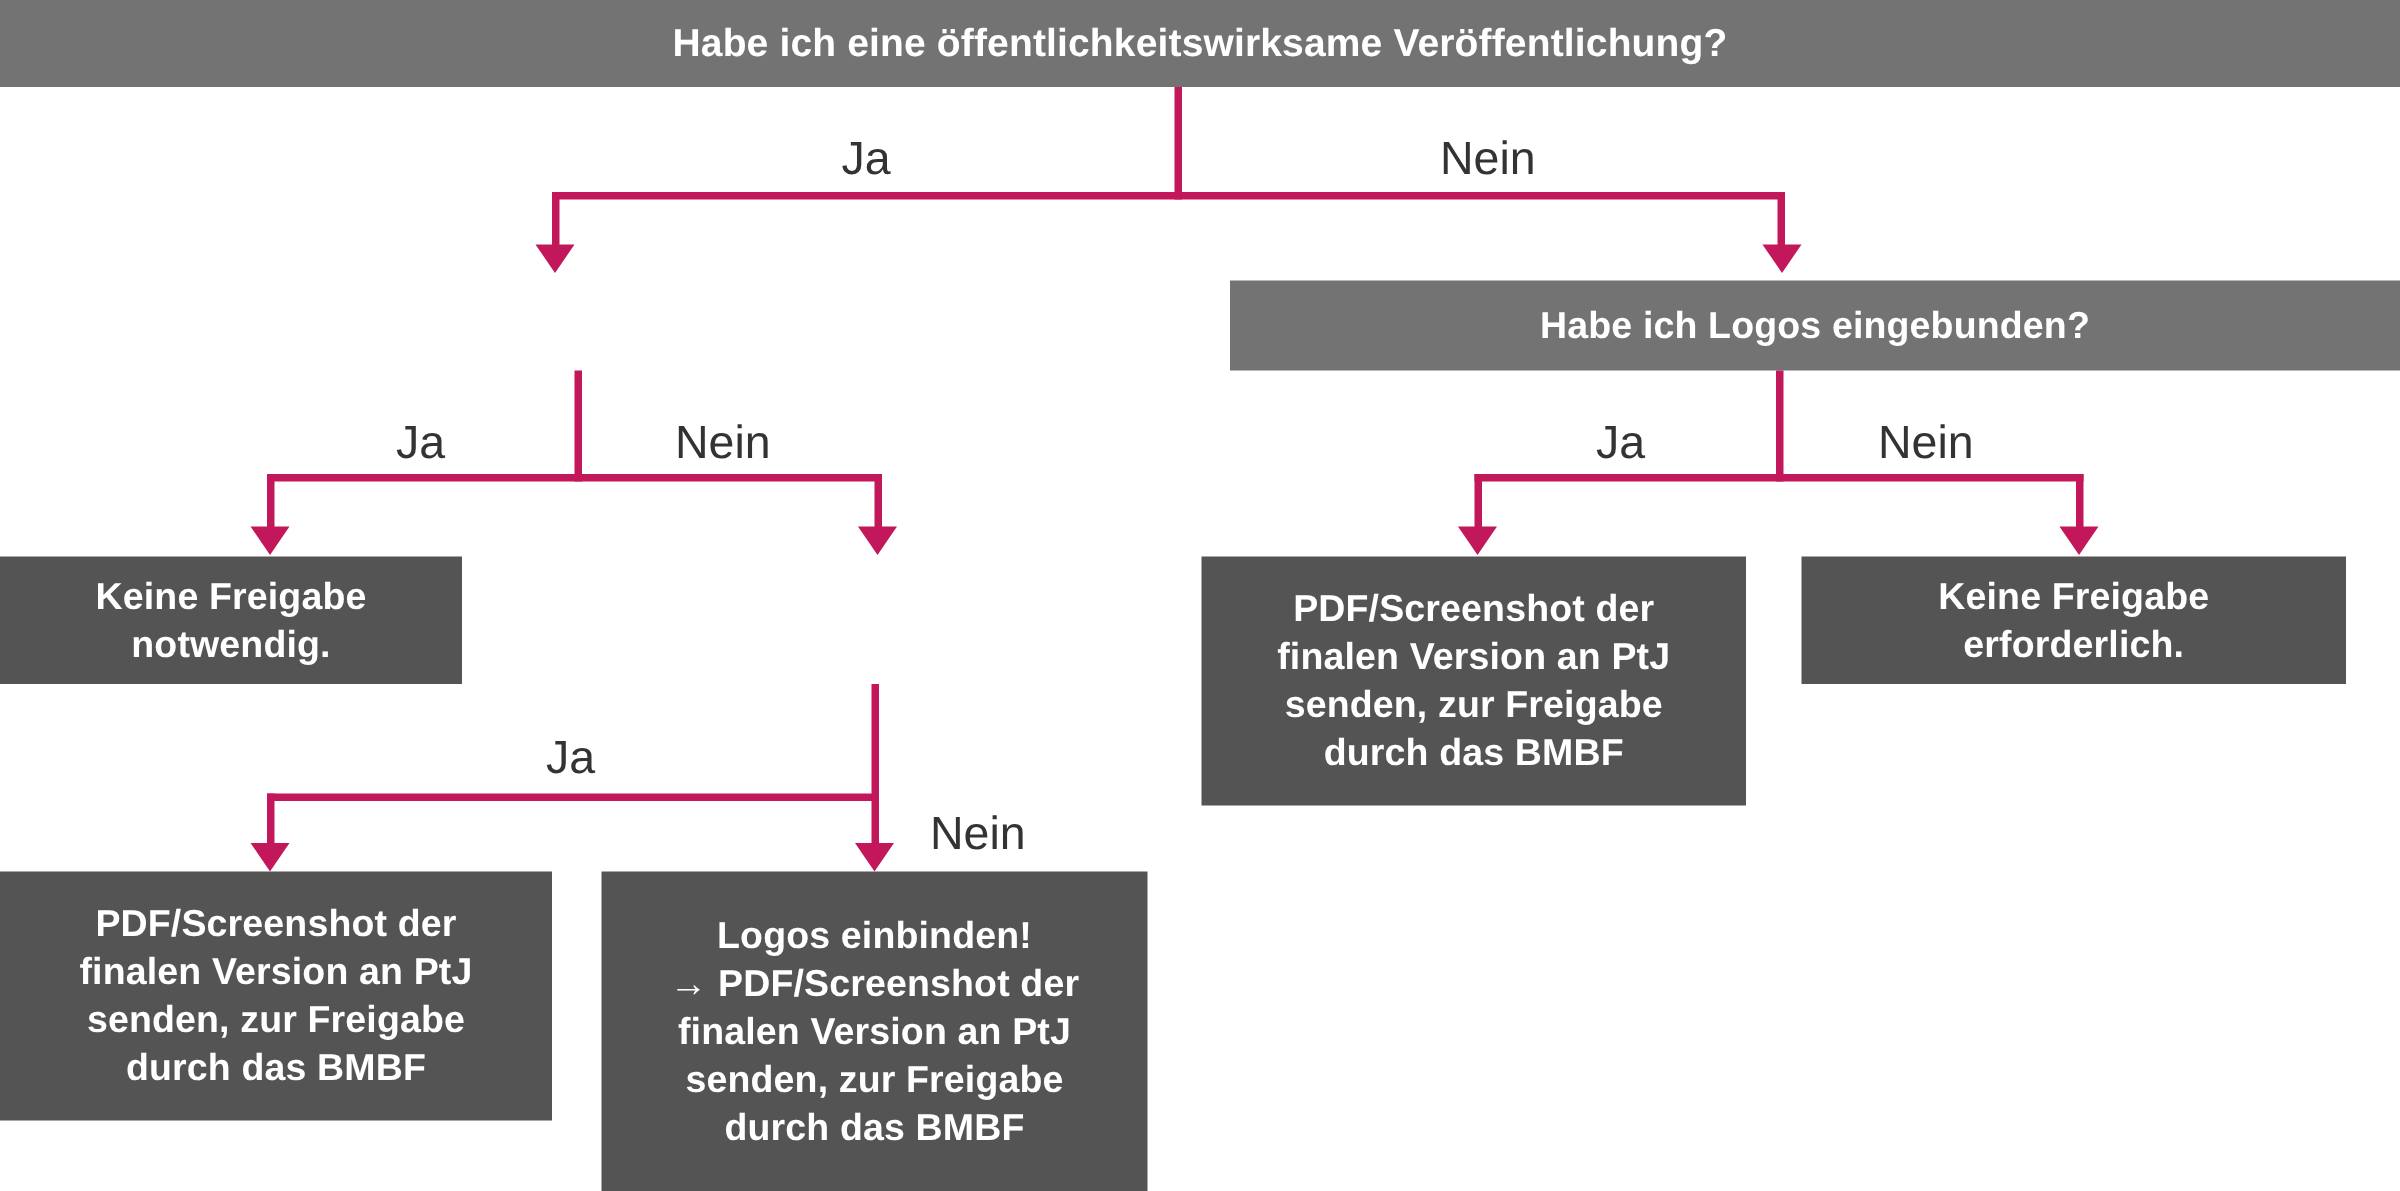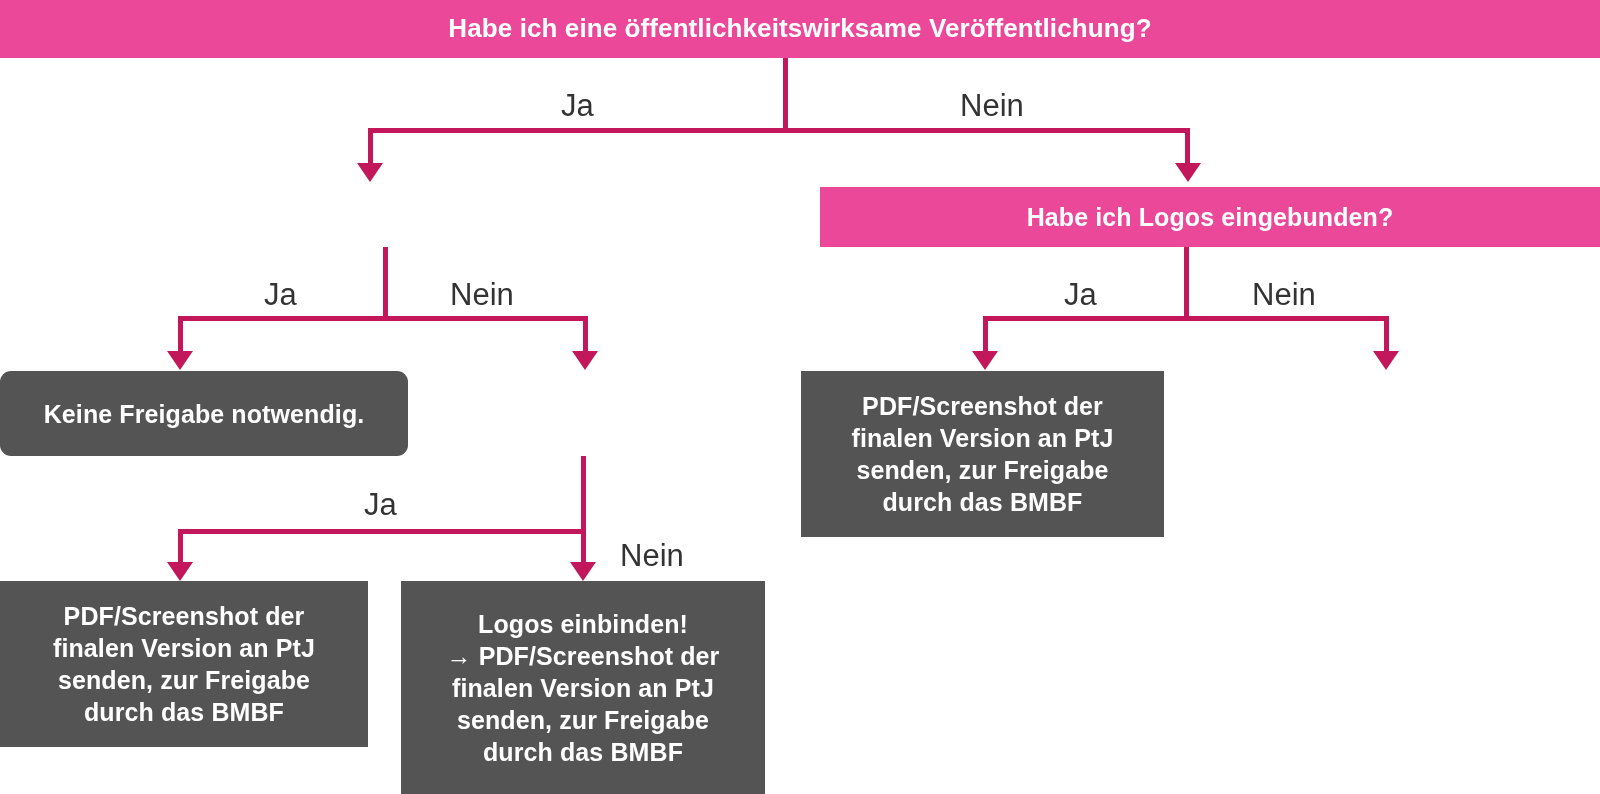--- a/index.html
+++ b/index.html
@@ -26,21 +26,21 @@
     align-items: center;
     justify-content: center;
     text-align: center;
     color: #ffffff;
     font-weight: bold;
     line-height: 1.28;
     padding: 6px 10px;
     white-space: pre-line;
   }
   .node.question {
-    background: #ec4899;
+    background: #737373;
     font-size: 25px;
     letter-spacing: 0.1px;
   }
   .node.outcome {
     background: #545454;
     font-size: 25px;
     letter-spacing: 0.1px;
   }
   .node.root {
     font-size: 26px;
@@ -105,28 +105,30 @@
   <div class="conn vline" style="left:1184px; top:247px; width:5px; height:74px;"></div>
   <div class="conn hline" style="left:983px; top:316px; width:406px; height:5px;"></div>
   <div class="conn vline" style="left:983px; top:316px; width:5px; height:38px;"></div>
   <div class="conn vline" style="left:1384px; top:316px; width:5px; height:38px;"></div>
   <div class="arrow" style="left:972px; top:351px;"></div>
   <div class="arrow" style="left:1373px; top:351px;"></div>
 
   <div class="edge-label" style="left:1064px; top:277px;">Ja</div>
   <div class="edge-label" style="left:1252px; top:277px;">Nein</div>
 
-  <div class="node outcome" style="left:0px; top:371px; width:408px; height:85px;border-radius:11px;">Keine Freigabe notwendig.</div>
+  <div class="node outcome" style="left:0px; top:371px; width:308px; height:85px;">Keine Freigabe notwendig.</div>
 
 
   <div class="node outcome" style="left:801px; top:371px; width:363px; height:166px;">PDF/Screenshot der
 finalen Version an PtJ
 senden, zur Freigabe
 durch das BMBF</div>
 
+  <div class="node outcome" style="left:1201px; top:371px; width:363px; height:85px;">Keine Freigabe
+erforderlich.</div>
 
   <div class="conn vline" style="left:581px; top:456px; width:5px; height:110px;"></div>
   <div class="conn hline" style="left:178px; top:529px; width:408px; height:5px;"></div>
   <div class="conn vline" style="left:178px; top:529px; width:5px; height:36px;"></div>
   <div class="arrow" style="left:167px; top:562px;"></div>
   <div class="arrow" style="left:570px; top:562px;"></div>
 
   <div class="edge-label" style="left:364px; top:487px;">Ja</div>
   <div class="edge-label" style="left:620px; top:538px;">Nein</div>
 

